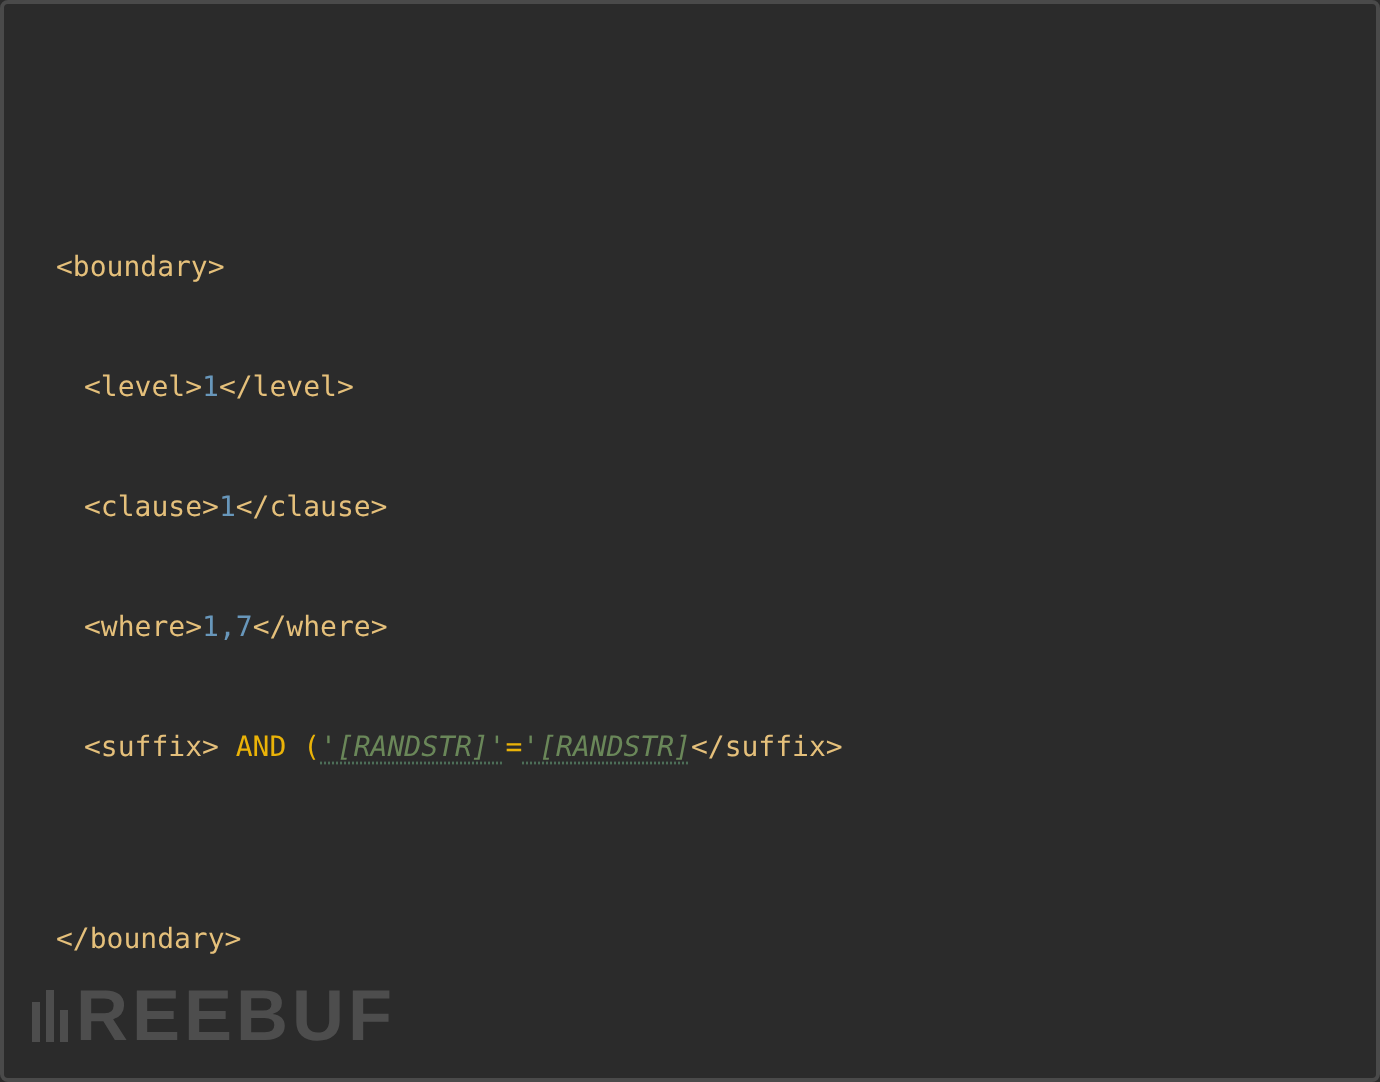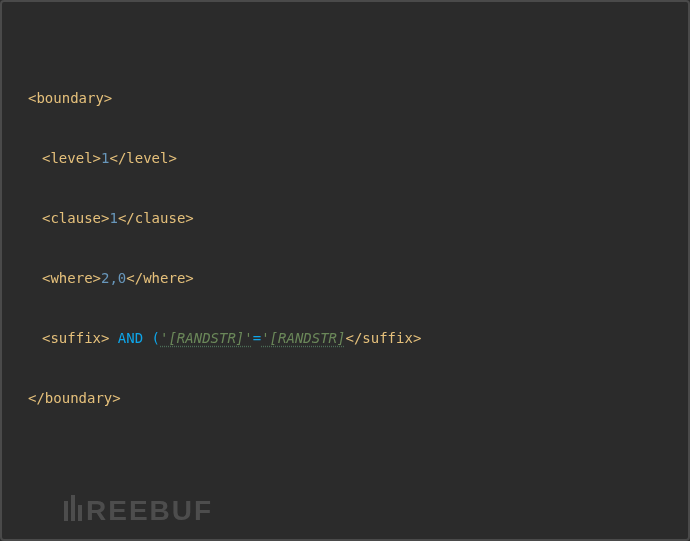--- a/index.html
+++ b/index.html
@@ -22,45 +22,44 @@
     font-size: 14px;
     line-height: 20px;
     white-space: pre;
     position: relative;
   }
   .line {
     padding-left: 26px;
     height: 20px;
     color: #a9b7c6;
   }
-  .i1 { padding-left: 26px; }
+  .i1 { padding-left: 26px; margin-top: 36px; }
   .i2 { padding-left: 40px; }
   .tag   { color: #e5c07b; }  
   .num   { color: #6897bb; }  
   .str   { color: #6a8759; }  
-  .txt   { color: #0ea5e9; }  
+  .txt   { color: #eab308; }  
   .wavy {
     text-decoration: underline dotted #4d6e58;
     text-underline-offset: 3px;
     font-style: italic;
   }
   .watermark {
     position: absolute;
     left: 14px;
     bottom: 18px;
     color: rgba(120,120,120,0.45);
     font-family: Arial, Helvetica, sans-serif;
-    font-size: 28px;
+    font-size: 36px;
     font-weight: 700;
     letter-spacing: 2px;
     pointer-events: none;
     display: flex;
-    align-items: flex-end;
+    align-items: center;
     gap: 4px;
-    margin-left: 48px;
   }
   .watermark .bars {
     display: inline-flex;
     gap: 3px;
     align-items: flex-end;
     height: 26px;
   }
   .watermark .bars span {
     display: inline-block;
     width: 4px;
@@ -72,21 +71,21 @@
 </style>
 </head>
 <body>
 
 <div class="editor">
 
   
   <div class="line i1"><span class="tag">&lt;boundary&gt;</span></div>
   <div class="line i2"><span class="tag">&lt;level&gt;</span><span class="num">1</span><span class="tag">&lt;/level&gt;</span></div>
   <div class="line i2"><span class="tag">&lt;clause&gt;</span><span class="num">1</span><span class="tag">&lt;/clause&gt;</span></div>
-  <div class="line i2"><span class="tag">&lt;where&gt;</span><span class="num">2,0</span><span class="tag">&lt;/where&gt;</span></div>
+  <div class="line i2"><span class="tag">&lt;where&gt;</span><span class="num">1,7</span><span class="tag">&lt;/where&gt;</span></div>
   <div class="line i2"><span class="tag">&lt;suffix&gt;</span><span class="txt"> AND (</span><span class="str wavy">'[RANDSTR]'</span><span class="txt">=</span><span class="str wavy">'[RANDSTR]</span><span class="tag">&lt;/suffix&gt;</span></div>
   <div class="line i1"><span class="tag">&lt;/boundary&gt;</span></div>
 
   
 
   
   
   
   
   

